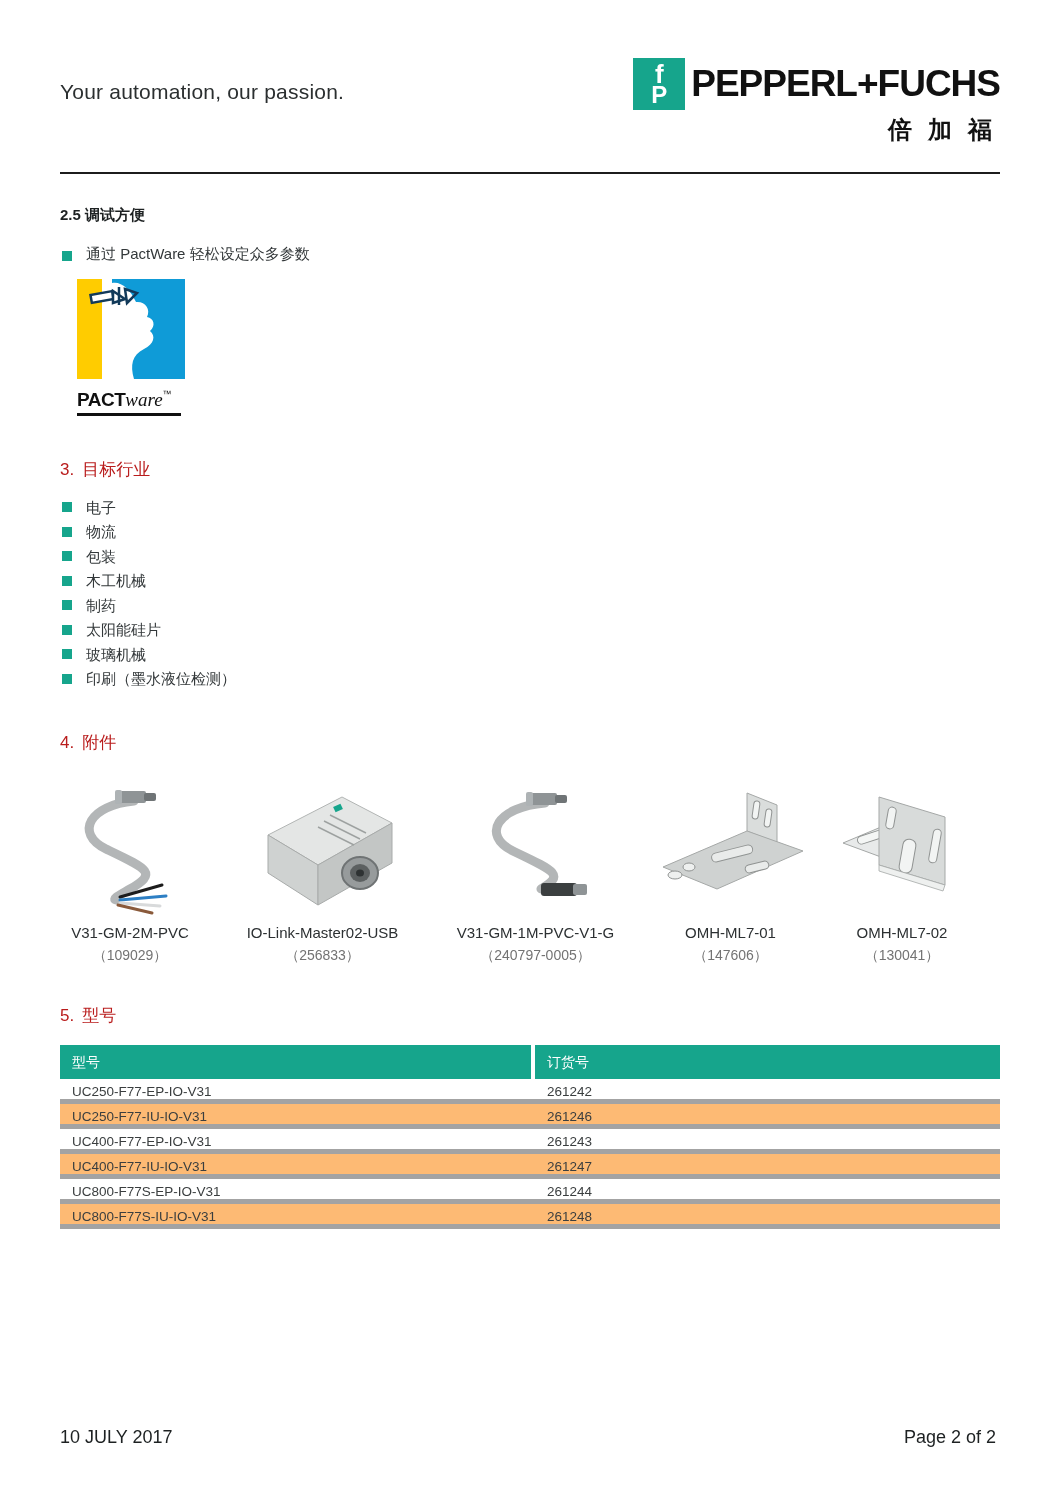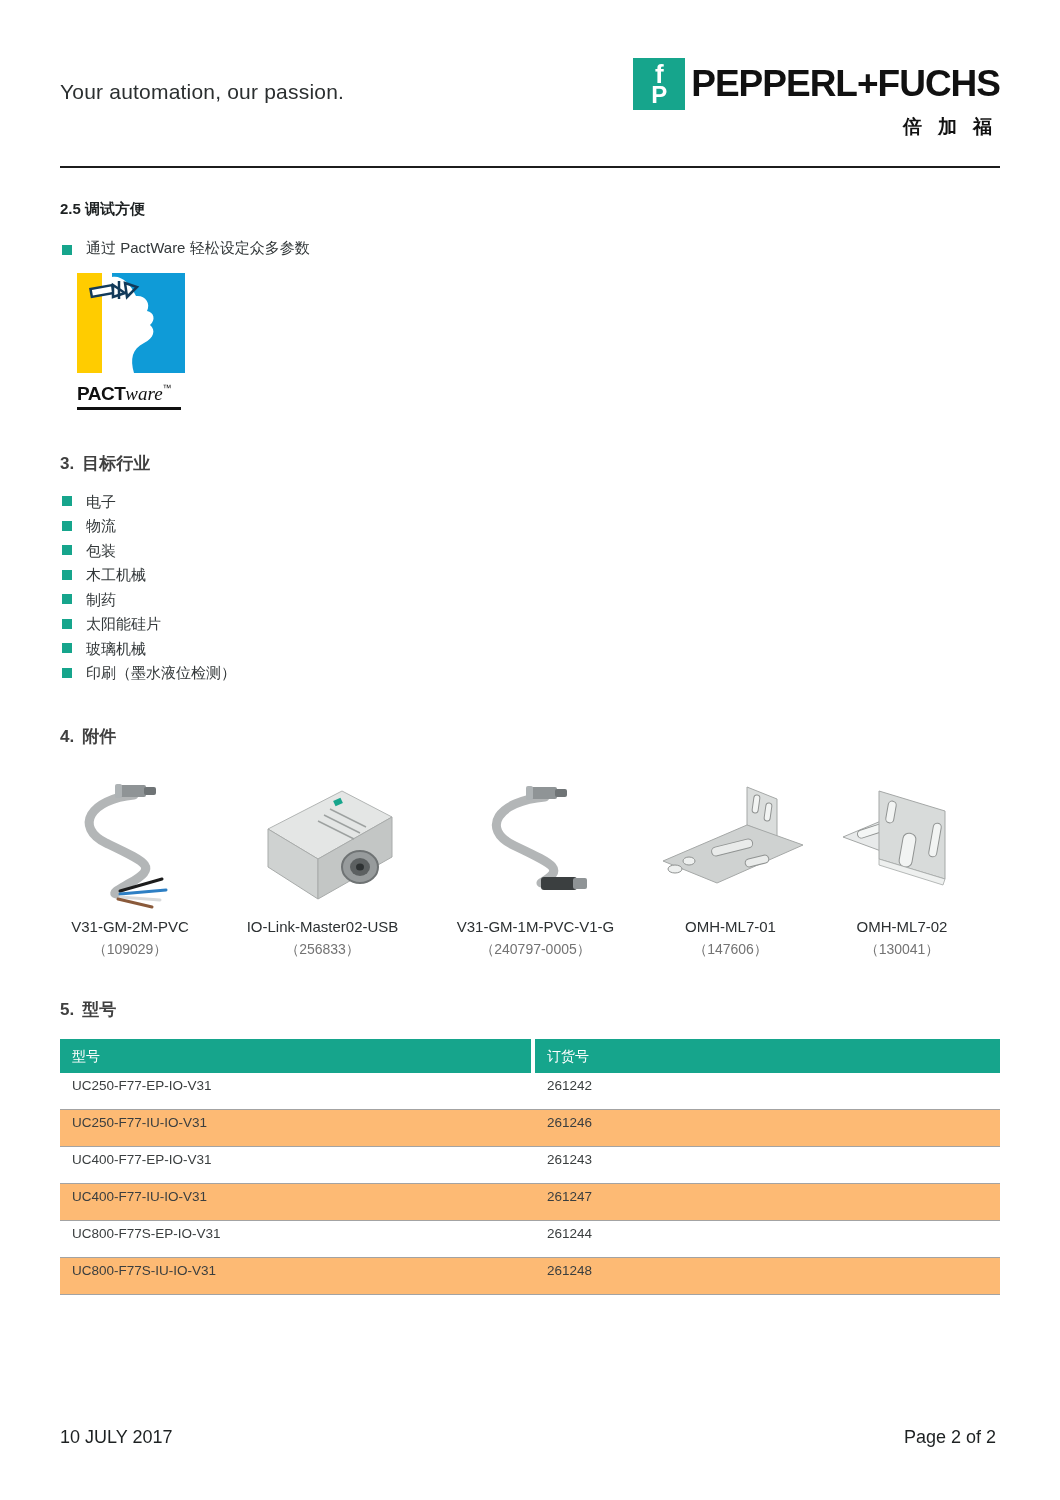--- a/index.html
+++ b/index.html
@@ -15,30 +15,30 @@
   .tagline { font-size:21px; color:#2b2f30; margin-top:22px; letter-spacing:.2px; }
   .brandblock { text-align:right; }
   .brandrow { display:flex; align-items:center; }
   .logo-icon { width:52px; height:52px; background:#16a58c; position:relative; flex:0 0 auto; }
   .logo-icon .t { position:absolute; left:0; right:0; text-align:center; color:#fff;
                   font-weight:bold; line-height:1; }
   .logo-icon .t.top { top:3px; font-size:26px; }
   .logo-icon .t.bot { top:25px; font-size:24px; }
   .brand-name { font-size:37px; font-weight:bold; color:#111; letter-spacing:-1px;
                 margin-left:6px; line-height:52px; white-space:nowrap; }
-  .brand-cn { font-size:19px; color:#111; letter-spacing:16px; margin-top:4px;
+  .brand-cn { font-size:24px; color:#111; letter-spacing:16px; margin-top:4px;
               margin-right:-8px; font-weight:bold; }
   .rule { height:2px; background:#1c1c1c; margin:26px 60px 0 60px; }
   
   .content { margin:0 60px; }
   .sec25-h { margin-top:32px; font-size:15px; font-weight:bold; color:#1d2122; }
   .bullet-row { display:flex; align-items:center; margin-top:19px; }
   .bullet-sq { width:10px; height:10px; background:#16a58c; margin:4px 14px 0 2px; flex:0 0 auto; }
   .bullet-text { font-size:15px; color:#33383a; line-height:19px; }
-  .sec-head { font-size:17px; font-weight:bold; color:#404040; }
+  .sec-head { font-size:17px; font-weight:normal; color:#b91c1c; }
   .sec-head .num { margin-right:8px; }
   .ind-list { margin-top:14px; }
   .ind-list .bullet-row { margin-top:0; height:24.5px; align-items:center; }
   .ind-list .bullet-sq { margin-top:0; }
   
   .pactware { margin:16px 0 0 17px; width:112px; }
   .pactware-text { margin-top:4px; border-bottom:3px solid #101010; padding-bottom:2px;
                    white-space:nowrap; width:104px; }
   .pactware-text .b { font-weight:bold; font-size:19px; color:#101010; letter-spacing:-.5px; }
   .pactware-text .i { font-style:italic; font-size:19px; color:#101010;
@@ -53,21 +53,21 @@
   .pname { font-size:15px; color:#2c3032; margin-top:4px; white-space:nowrap; }
   .pcode { font-size:14px; color:#737373; margin-top:6px; white-space:nowrap; }
   
   .sec5-wrap { margin-top:46px; }
   .models { margin-top:18px; width:940px; }
   .thead { display:flex; }
   .th { background:#16a58c; color:#ffffff; font-size:14px; height:34px;
         line-height:34px; padding-left:12px; }
   .th.c1 { width:471px; margin-right:4px; }
   .th.c2 { width:465px; }
-  .tr { display:flex; height:37px; line-height:25px; border-bottom:1px solid #a3a3a3; }
+  .tr { display:flex; height:25px; line-height:25px; border-bottom:5px solid #a3a3a3; }
   .tr.alt { background:#fdba74; }
   .td { font-size:13.5px; color:#3a3e3f; padding-left:12px; }
   .td.c1 { width:475px; }
   .td.c2 { width:465px; }
   
   .footer { position:absolute; left:60px; right:64px; bottom:52px;
             display:flex; justify-content:space-between; font-size:18px; color:#1d2122; }
 </style>
 </head>
 <body>

